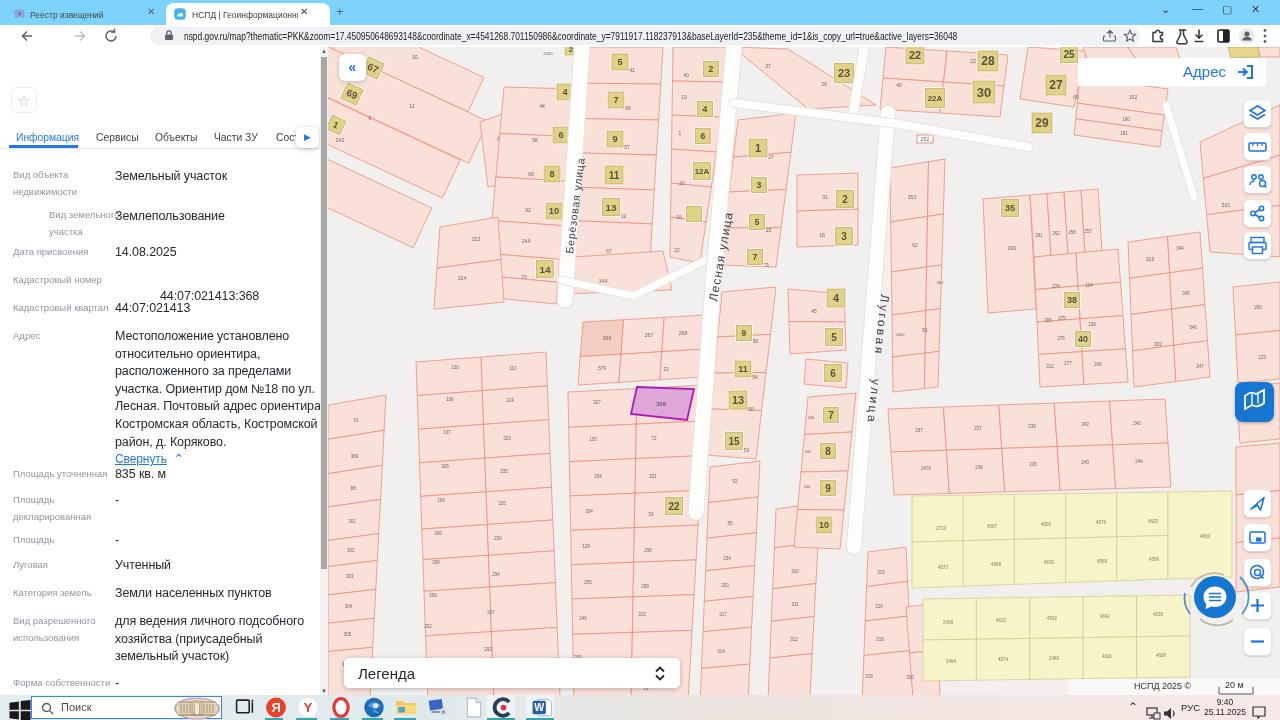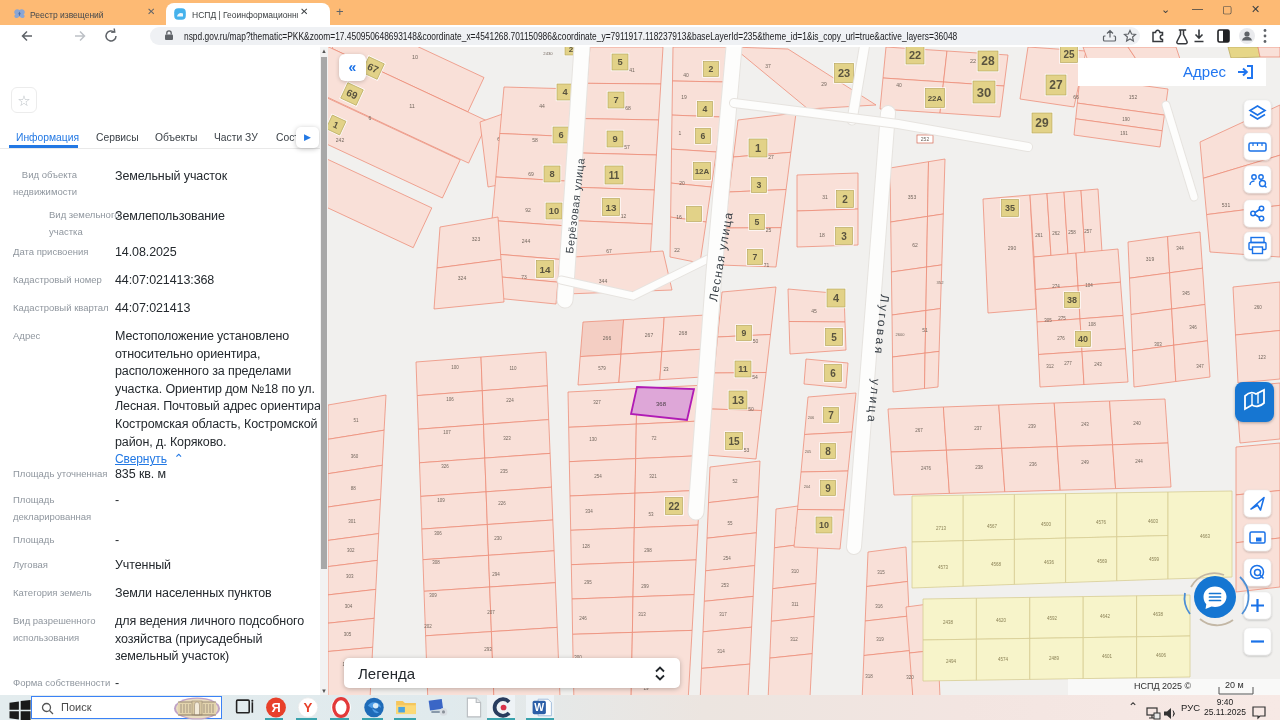--- a/index.html
+++ b/index.html
@@ -1,16 +1,16 @@
 <!DOCTYPE html>
 <html><head><meta charset="utf-8">
 <style>
 *{margin:0;padding:0;box-sizing:border-box;}
 html,body{width:1280px;height:720px;overflow:hidden;font-family:"Liberation Sans",sans-serif;}
-.tabbar{position:absolute;left:0;top:0;width:1280px;height:25px;background:#fdba74;}
+.tabbar{position:absolute;left:0;top:0;width:1280px;height:25px;background:#7dd3fc;}
 .tab1{position:absolute;left:8px;top:3px;width:152px;height:22px;font-size:8.5px;color:#45494d;}
 .tab1 .t{position:absolute;left:22px;top:7px;}
 .tabx{position:absolute;top:6px;font-size:10px;color:#5f6368;}
 .tab2{position:absolute;left:166px;top:3px;width:164px;height:22px;background:#fff;border-radius:8px 8px 0 0;font-size:8.5px;color:#3c4043;}
 .newtab{position:absolute;left:336px;top:4px;font-size:13px;color:#5f6368;}
 .wctl{position:absolute;top:0px;height:25px;color:#3c4043;font-size:11px;}
 .toolbar{position:absolute;left:0;top:25px;width:1280px;height:22px;background:#fff;}
 .omni{position:absolute;left:150px;top:26.5px;width:990px;height:18px;background:#eff1f4;border-radius:9px;font-size:11px;color:#202124;}
 .omni .u{position:absolute;left:34px;top:3px;white-space:nowrap;font-size:10.5px;transform:scaleX(0.80);transform-origin:0 0;}
 .navic{position:absolute;top:25px;height:22px;color:#5f6368;}
@@ -107,28 +107,28 @@
 <div class="tabs">
       <span class="act" style="left:16px;">Информация</span>
       <span style="left:96px;">Сервисы</span>
       <span style="left:155px;">Объекты</span>
       <span style="left:214px;">Части ЗУ</span>
       <span style="left:276px;">Соста</span>
     </div>
 <div class="underl"></div>
     <div class="tdiv"></div>
 <div class="arrbtn">▶</div>
-<div class="lbl" style="top:119px;text-align:right;">Вид объекта<br>недвижимости</div>
+<div class="lbl" style="top:119px;">Вид объекта<br>недвижимости</div>
 <div class="val" style="top:121px;">Земельный участок</div>
 <div class="lbl" style="top:159px;margin-left:36px;">Вид земельного<br>участка</div>
 <div class="val" style="top:161px;">Землепользование</div>
 <div class="lbl" style="top:196px;">Дата присвоения</div>
 <div class="val" style="top:197px;">14.08.2025</div>
 <div class="lbl" style="top:224px;">Кадастровый номер</div>
-<div class="val" style="top:225px;">44:07:021413:368</div>
+<div class="val" style="top:241px;margin-left:45px;">44:07:021413:368</div>
 <div class="lbl" style="top:252px;">Кадастровый квартал</div>
 <div class="val" style="top:253px;">44:07:021413</div>
 <div class="lbl" style="top:280px;">Адрес</div>
 <div class="val" style="top:281px;">Местоположение установлено<br>относительно ориентира,<br>расположенного за пределами<br>участка. Ориентир дом №18 по ул.<br>Лесная. Почтовый адрес ориентира:<br>Костромская область, Костромской<br>район, д. Коряково.<br><span class="link">Свернуть</span><span style="color:#2278e4;text-decoration:none;">&nbsp;&nbsp;⌃</span></div>
 <div class="lbl" style="top:418px;">Площадь уточненная</div>
 <div class="val" style="top:419px;">835 кв. м</div>
 <div class="lbl" style="top:444px;">Площадь<br>декларированная</div>
 <div class="val" style="top:445px;">-</div>
 <div class="lbl" style="top:484px;">Площадь</div>
 <div class="val" style="top:485px;">-</div>

